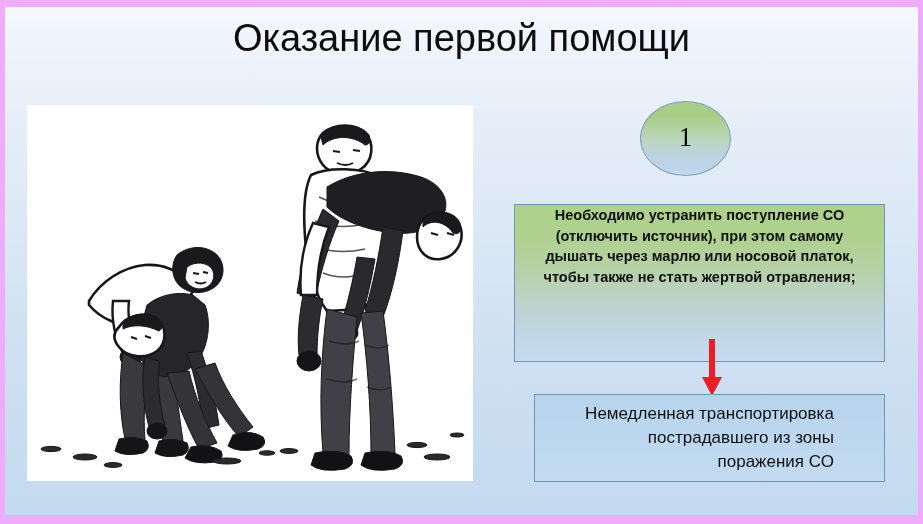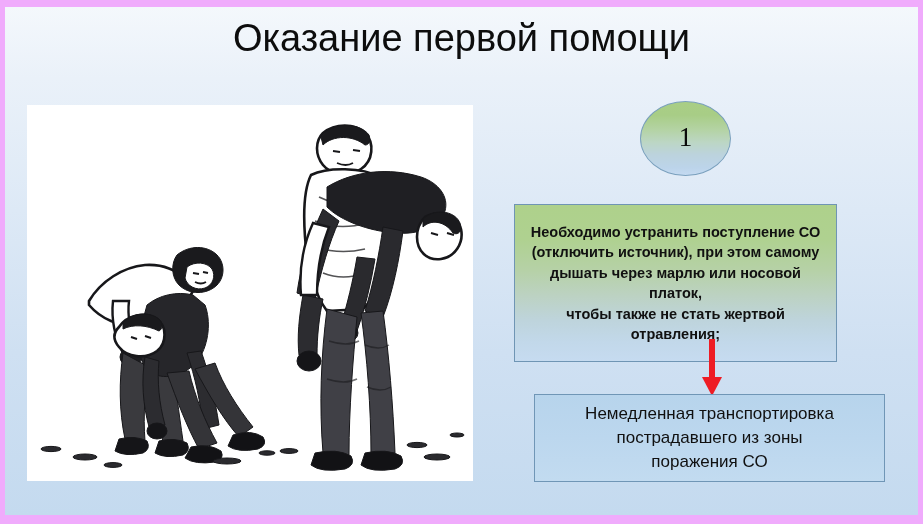--- a/index.html
+++ b/index.html
@@ -86,34 +86,34 @@
     line-height: 1;
     font-family: "Liberation Serif", serif;
     padding-bottom: 2px;
   }
 
   
   #info-box {
     position: absolute;
     left: 509px;
     top: 197px;
-    width: 323px;
+    width: 371px;
     height: 158px;
     box-sizing: border-box;
     border: 1px solid #6f95b4;
     background: linear-gradient(180deg,
         #aed18b 0%,
         #afd190 22%,
         #b6d1a7 42%,
         #bcd2c2 58%,
         #bed4dc 74%,
         #c2d8ea 88%,
         #c6dbf0 100%);
     display: flex;
-    align-items: center;
+    align-items: flex-start;
     justify-content: center;
   }
   #info-box-text {
     font-size: 14.5px;
     line-height: 20.5px;
     color: #111111;
     font-weight: bold;
     text-align: center;
     padding: 0 8px;
     white-space: pre-line;
@@ -139,21 +139,21 @@
     border: 1px solid #7096b6;
     background: linear-gradient(180deg, #b7d4ec 0%, #bcd7ee 50%, #c2dbf0 100%);
     display: flex;
     align-items: center;
     justify-content: center;
   }
   #result-box-text {
     font-size: 17px;
     line-height: 24px;
     color: #101010;
-    text-align: center;
+    text-align: right;
     white-space: pre-line;
     padding: 0 10px;
   }
 </style>
 </head>
 <body>
 
 <div id="slide-frame">
   <div id="slide">
 

